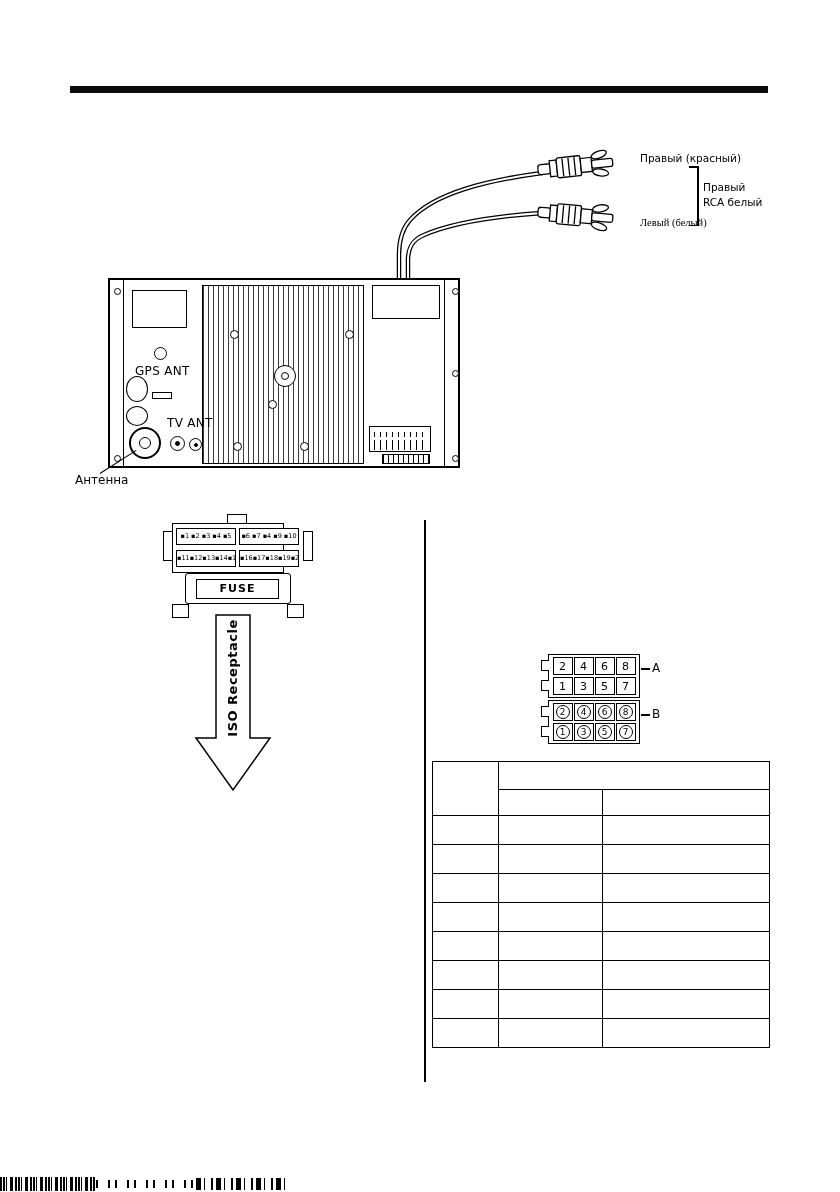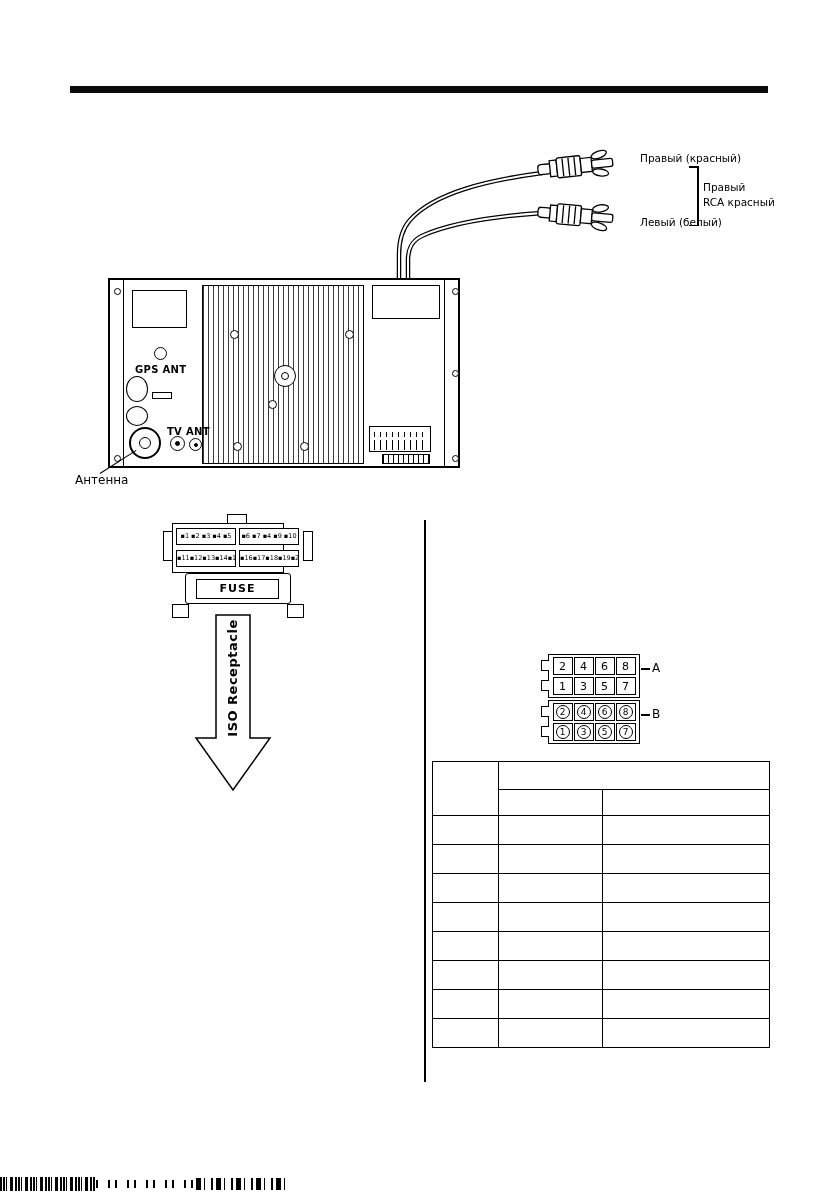--- a/index.html
+++ b/index.html
@@ -14,21 +14,21 @@
   .top-rule { position:absolute; left:70px; top:86px; width:698px; height:7px; background:#0a0a0a; }
 
   
   .unit { position:absolute; left:108px; top:278px; width:352px; height:190px; border:2px solid #000; background:#fff; }
   .flange-l { position:absolute; left:0; top:0; width:14px; height:100%; border-right:1.5px solid #000; }
   .flange-r { position:absolute; right:0; top:0; width:14px; height:100%; border-left:1.5px solid #000; }
   .hole { position:absolute; width:7px; height:7px; border:1px solid #000; border-radius:50%; background:#fff; }
   .screw { position:absolute; width:9px; height:9px; border:1px solid #000; border-radius:50%; background:#fff; z-index:3; }
   .heatsink { position:absolute; left:92px; top:5px; width:162px; height:179px; border:1px solid #000;
               background:repeating-linear-gradient(90deg,#3a3a3a 0 1px,#fff 1px 5px); }
-  .tiny { position:absolute; font-size:10px; font-weight:bold; letter-spacing:.3px; white-space:nowrap; z-index:4; }
+  .tiny { position:absolute; font-size:12px; font-weight:normal; letter-spacing:.3px; white-space:nowrap; z-index:4; }
   .outline-box { position:absolute; border:1.5px solid #000; background:#fff; }
   .circle { position:absolute; border:1.5px solid #000; border-radius:50%; background:#fff; }
 
   
   .iso-part { position:absolute; border:1.5px solid #000; background:#fff; }
   .iso-pinbox { position:absolute; border:1px solid #000; background:#fff; font-size:6.5px;
                 line-height:15px; text-align:center; white-space:nowrap; overflow:hidden; }
   .fuse-inner { position:absolute; border:1.5px solid #000; background:#fff; font-size:11px;
                 font-weight:bold; text-align:center; line-height:17px; letter-spacing:1px; }
   .arrow-text { position:absolute; left:163px; top:670px; width:140px; height:16px; text-align:center;
@@ -91,27 +91,27 @@
         <line x1="31" y1="3" x2="31" y2="21"></line>
         <line x1="37" y1="3" x2="37" y2="21"></line>
       <rect x="43" y="5" width="11" height="14"></rect>
       <ellipse cx="62" cy="3" rx="8" ry="3.5" transform="rotate(-14,62,3)"></ellipse>
       <ellipse cx="62" cy="21" rx="8" ry="3.5" transform="rotate(14,62,21)"></ellipse>
       <rect x="54" y="8" width="21" height="8" rx="2"></rect>
     </g>
   </svg>
 
   <div class="lbl" style="left:640px; top:152px;">Правый (красный)</div>
-  <div class="lbl" style="left:640px; top:216px;">Левый (белый)</div>
+  <div class="lbl" style="left:640px; top:216px;font-family:Liberation Serif, serif;">Левый (белый)</div>
   <div class="hair" style="left:697px; top:166px; width:1.5px; height:60px;"></div>
   <div class="hair" style="left:689px; top:166px; width:9px; height:1.5px;"></div>
   <div class="hair" style="left:689px; top:224.5px; width:9px; height:1.5px;"></div>
   <div class="lbl" style="left:703px; top:180px; line-height:15px;">
     <div>Правый</div>
-    <div>RCA красный</div>
+    <div>RCA белый</div>
   </div>
 
   <div class="unit">
     <div class="flange-l"></div>
     <div class="flange-r"></div>
     <div class="hole" style="left:3.5px; top:7.5px;"></div>
     <div class="hole" style="left:3.5px; top:174.5px;"></div>
     <div class="hole" style="left:341.5px; top:7.5px;"></div>
     <div class="hole" style="left:341.5px; top:89.5px;"></div>
     <div class="hole" style="left:341.5px; top:174.5px;"></div>
@@ -129,21 +129,21 @@
     <div class="circle" style="left:171px; top:92px; width:8px; height:8px; z-index:3; background:#fff;"></div>
 
     <div class="circle" style="left:44px; top:67px; width:13px; height:13px;"></div>
     <div class="tiny" style="left:25px; top:84px;">GPS ANT</div>
     <div class="circle" style="left:16px; top:96px; width:22px; height:26px; border-radius:50%;"></div>
     <div class="outline-box" style="left:42px; top:112px; width:20px; height:7px; border-width:1px;"></div>
     <div class="circle" style="left:16px; top:126px; width:22px; height:20px;"></div>
 
     <div class="circle" style="left:19px; top:147px; width:32px; height:32px; border-width:2px;"></div>
     <div class="circle" style="left:29px; top:157px; width:12px; height:12px;"></div>
-    <div class="tiny" style="left:57px; top:146px;">TV ANT</div>
+    <div class="tiny" style="left:57px; top:136px;">TV ANT</div>
     <div class="circle" style="left:60px; top:156px; width:15px; height:15px;"></div>
     <div class="circle" style="left:65px; top:161px; width:5px; height:5px; background:#000;"></div>
     <div class="circle" style="left:79px; top:158px; width:13px; height:13px;"></div>
     <div class="circle" style="left:83.5px; top:162.5px; width:4px; height:4px; background:#000;"></div>
 
     <div class="outline-box" style="left:259px; top:146px; width:62px; height:26px; padding:3px;
          background:
            repeating-linear-gradient(90deg,#000 0 1px,transparent 1px 6px) 4px 5px / 54px 18px no-repeat,
            #fff;">
       <div style="width:100%; height:100%; background:repeating-linear-gradient(0deg,transparent 0 8px,#fff 8px 11px);"></div>

